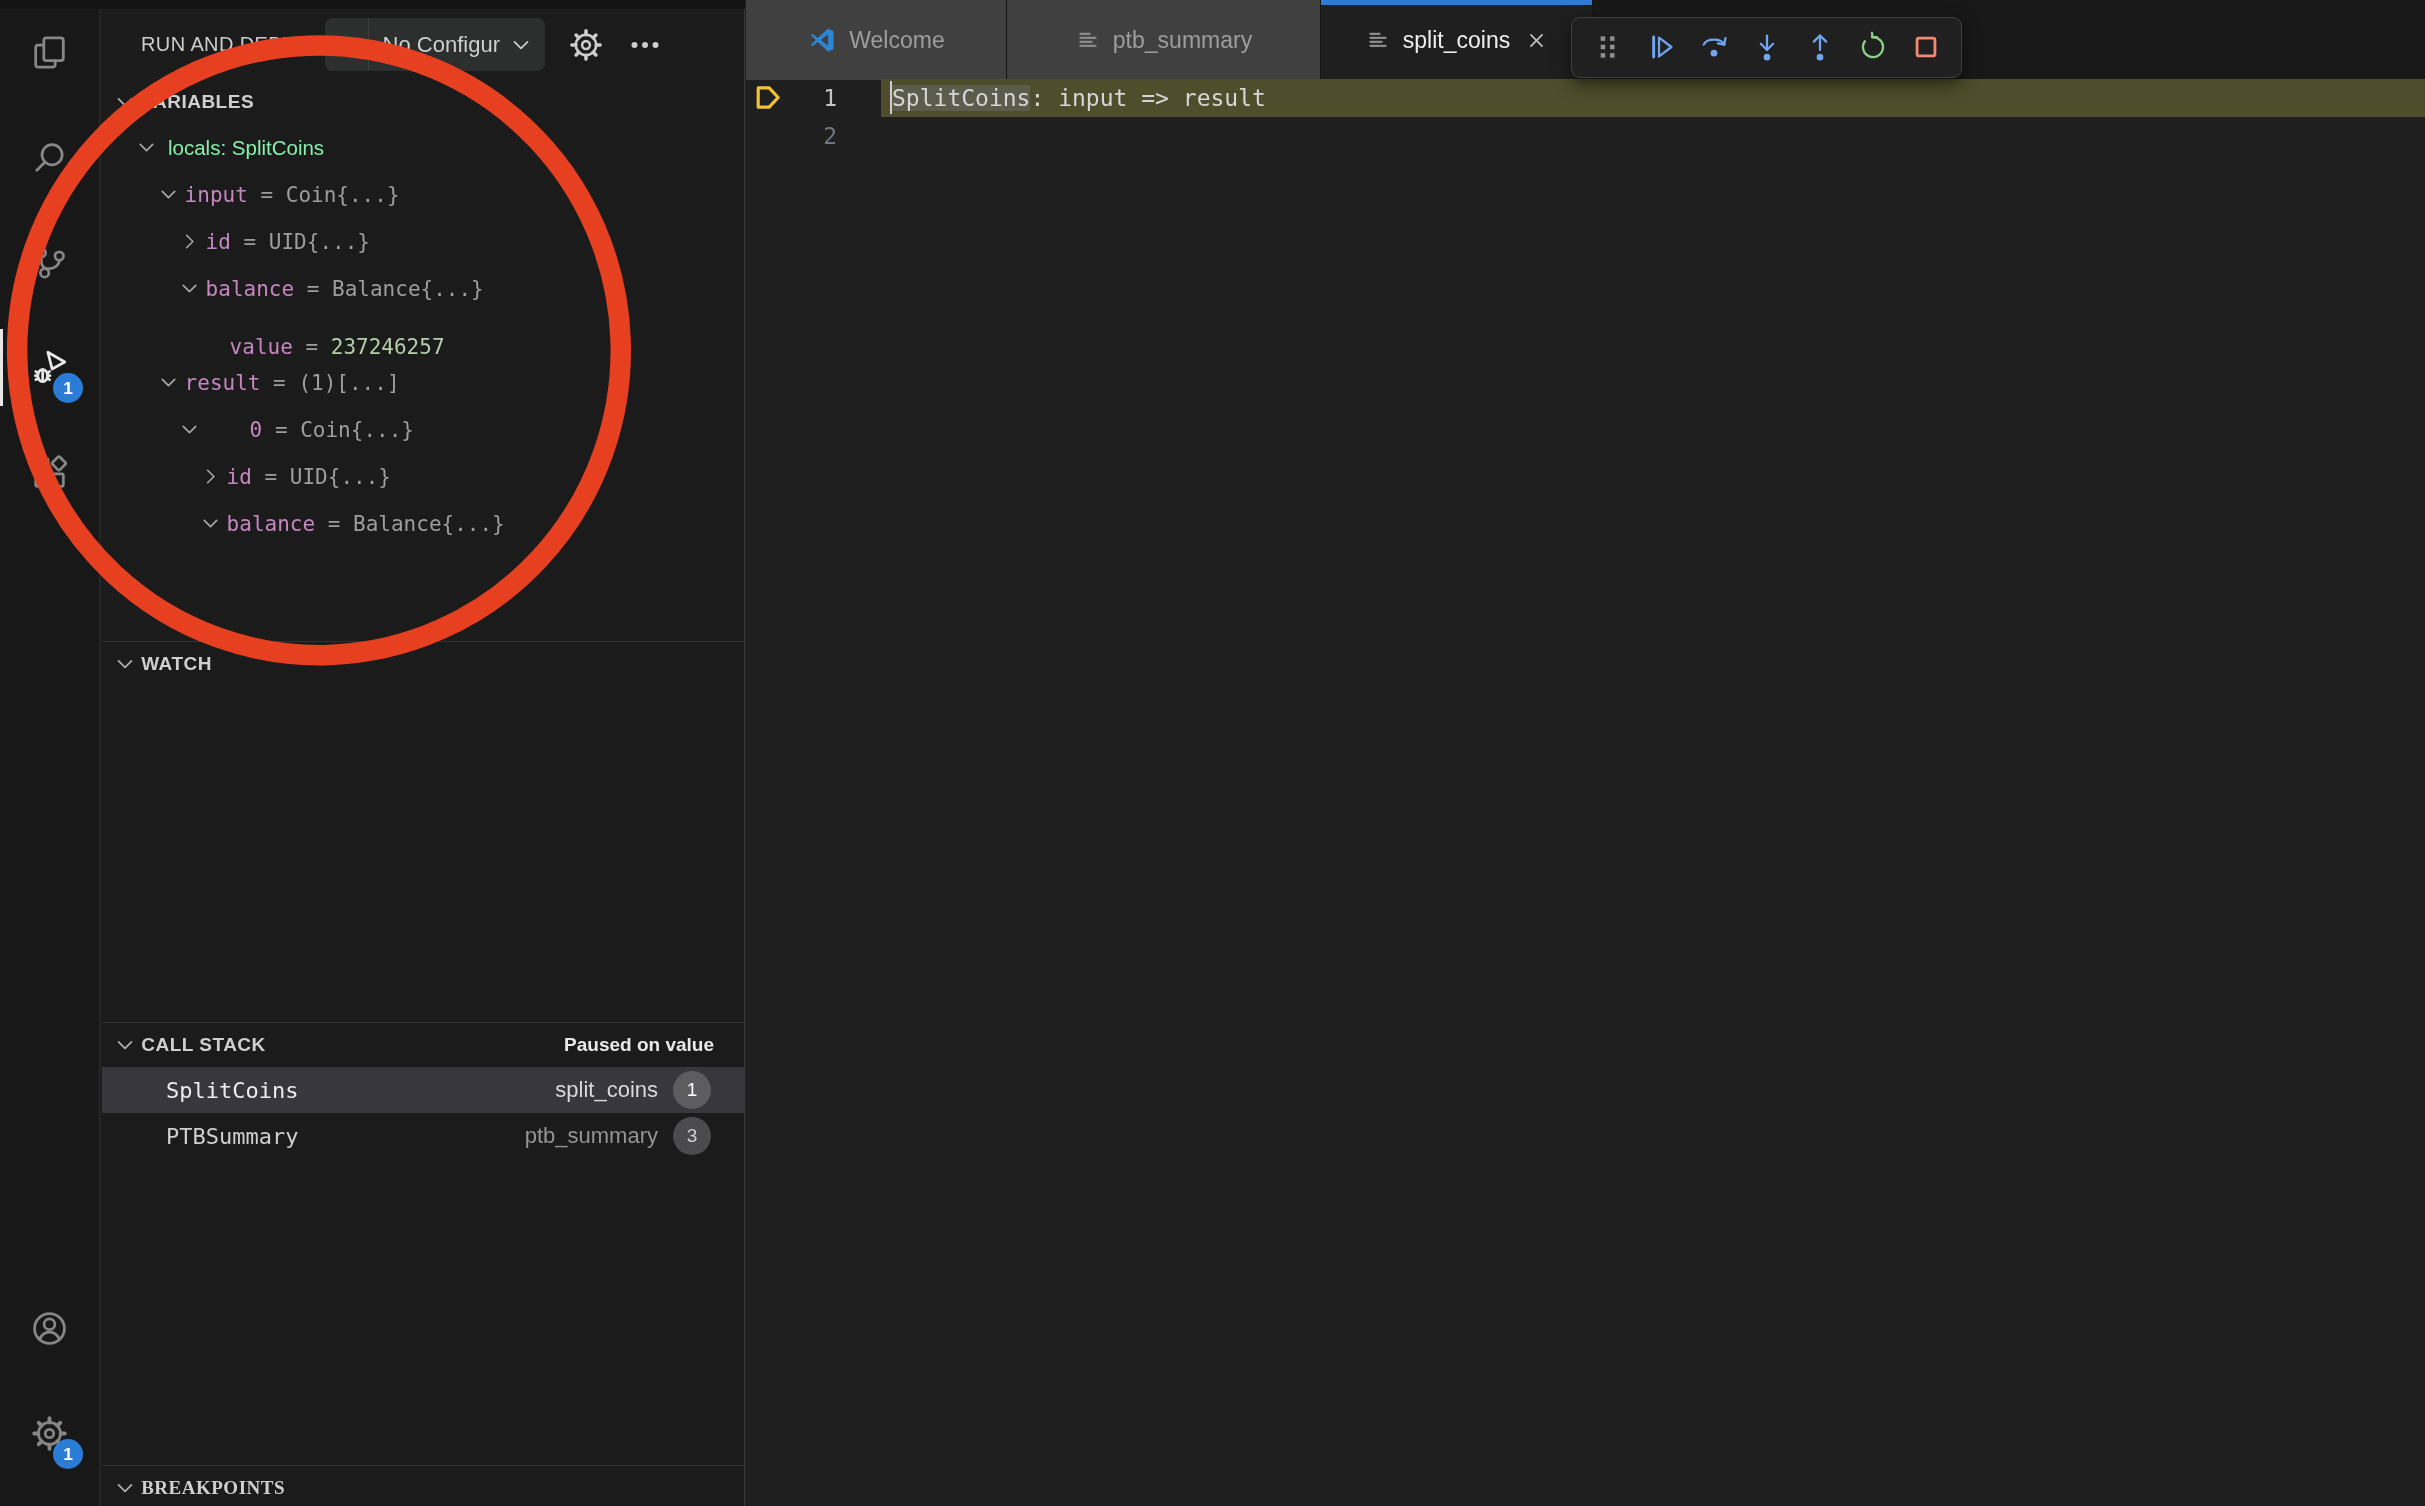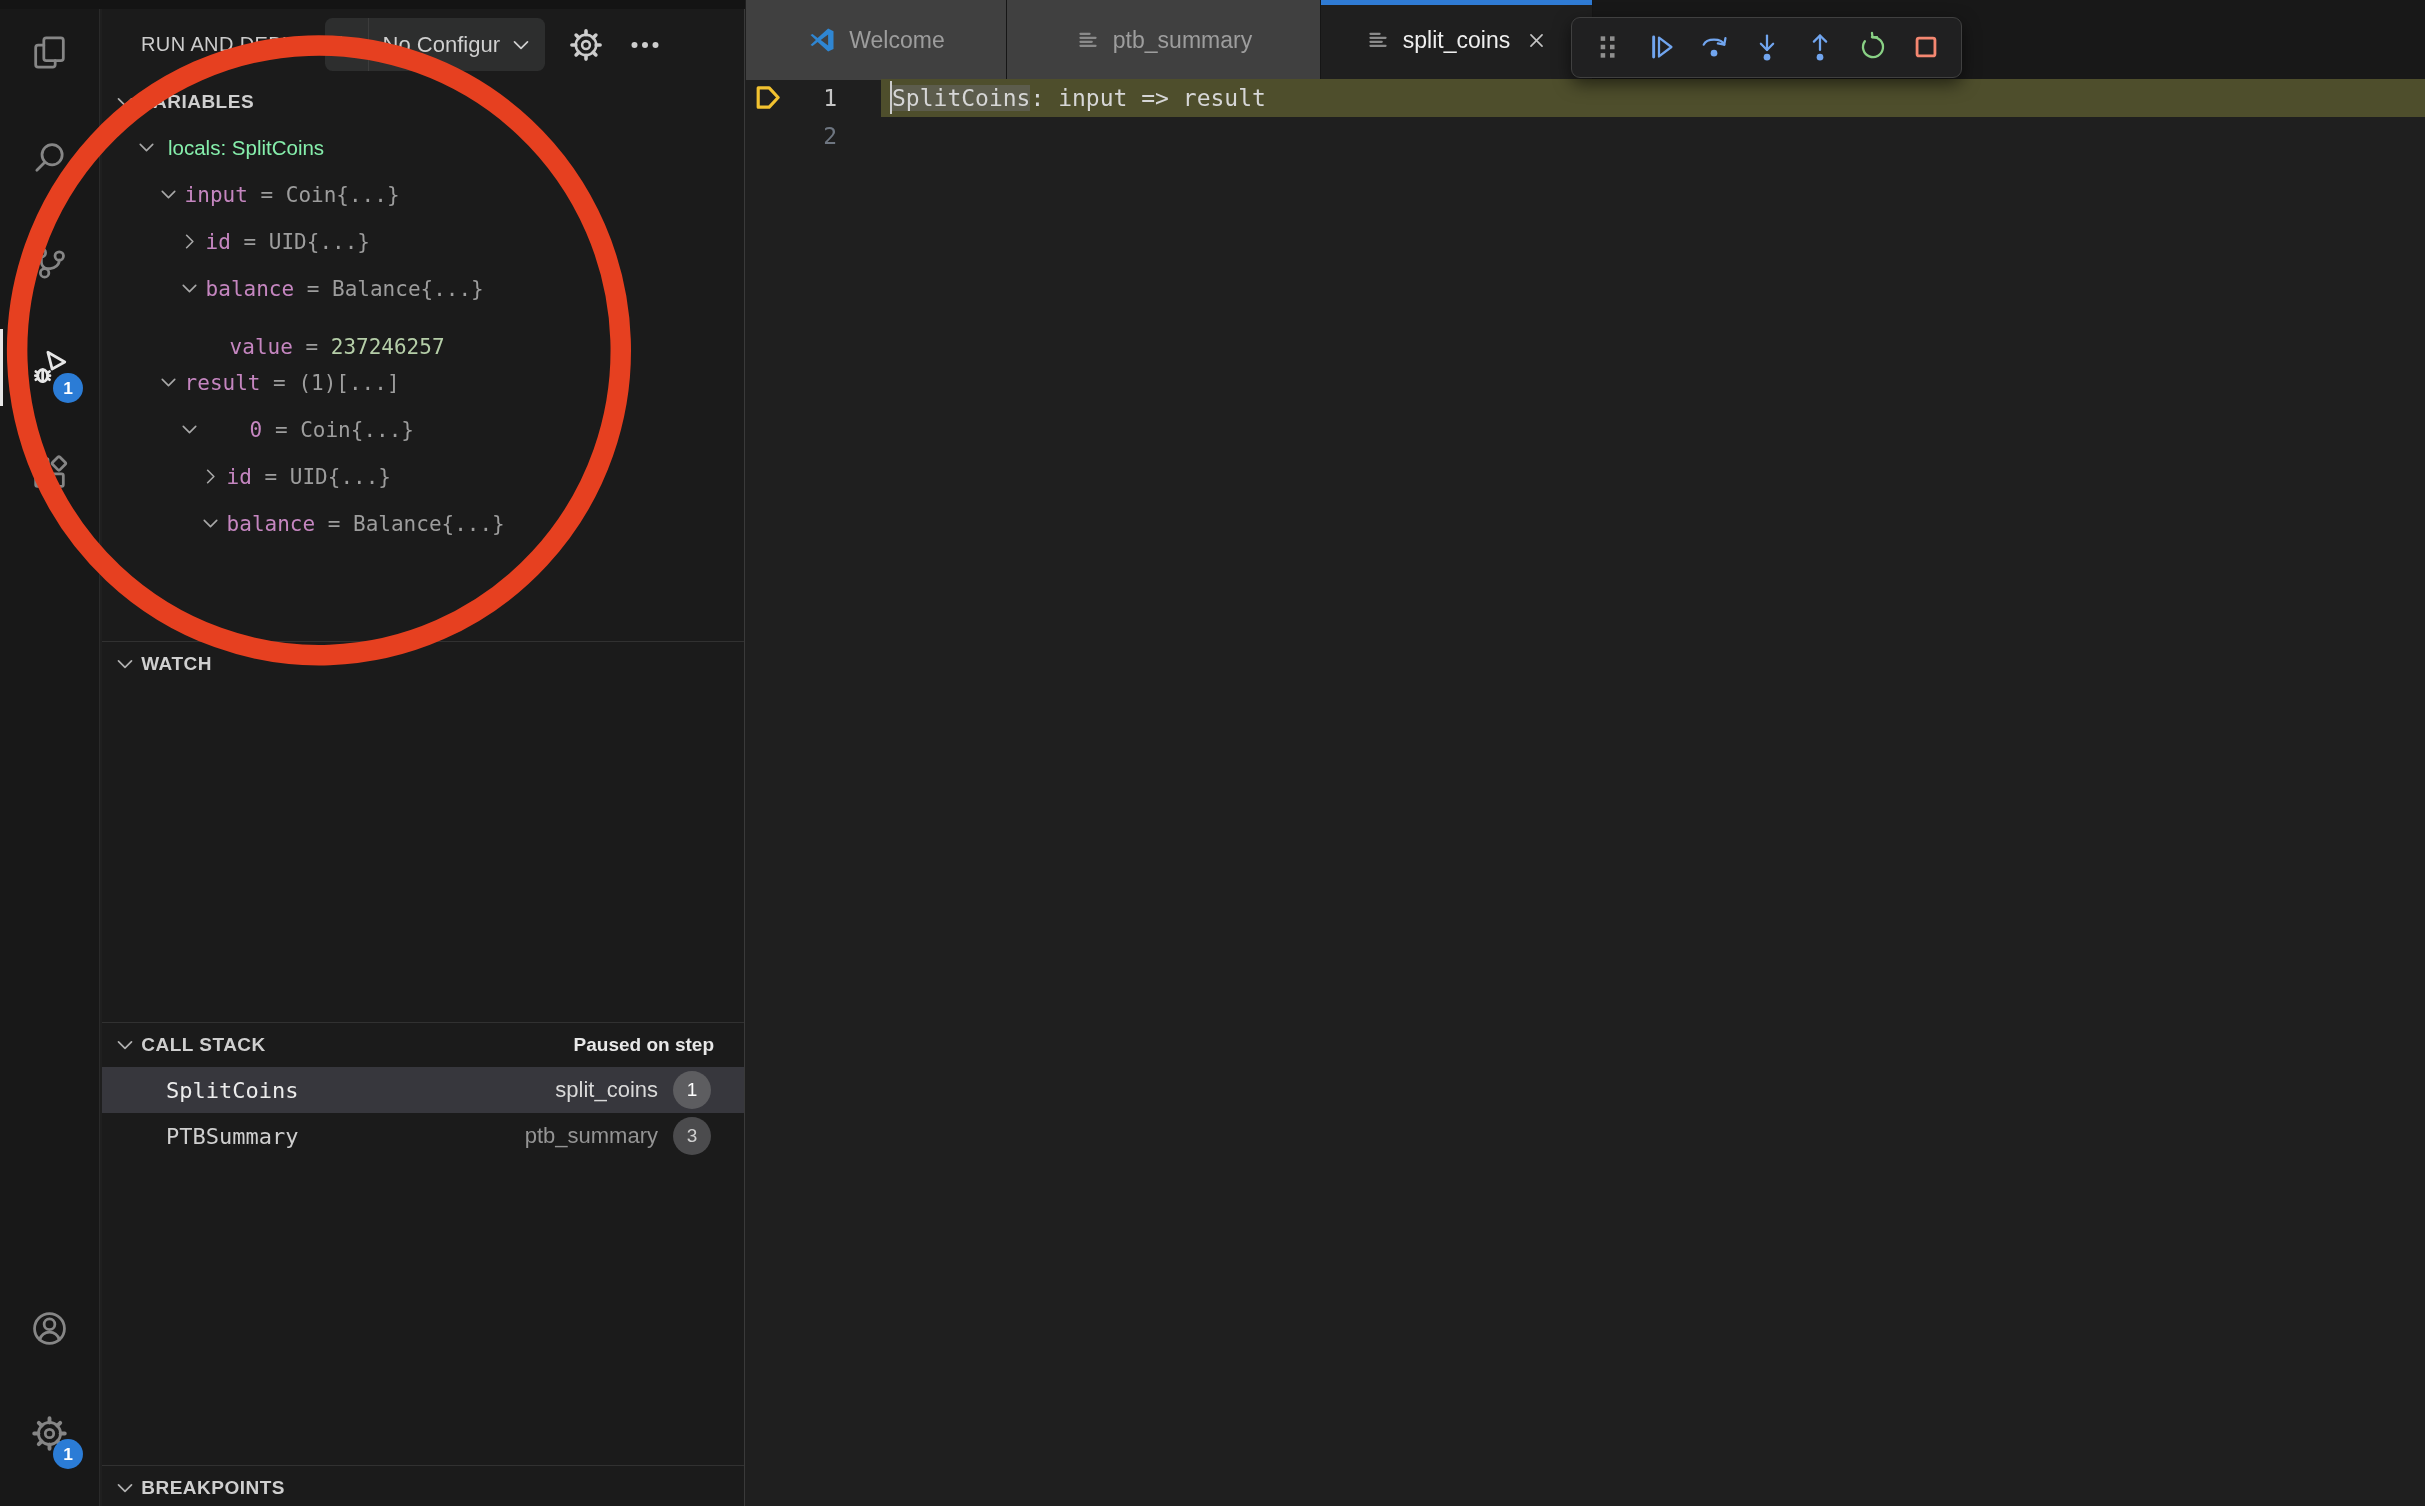--- a/index.html
+++ b/index.html
@@ -328,37 +328,37 @@
     </div>
 
     <div class="section bordered" id="sec-callstack" style="top:1022px; height:442px;">
       <div class="section-header">
         <span class="chev">
             <svg viewBox="0 0 24 24" fill="none" stroke="currentColor" stroke-width="1.7" stroke-linecap="round" stroke-linejoin="round">
               <path d="M5.5 8.8 12 15.3 18.5 8.8"></path>
             </svg>
           </span>
         <span class="sec-label">CALL STACK</span>
-        <span class="sec-status">Paused on step</span>
+        <span class="sec-status">Paused on value</span>
       </div>
       <div id="cs-rows">
           <div class="cs-row selected">
             <span class="cs-name">SplitCoins</span>
             <span class="cs-source">split_coins</span>
             <span class="cs-badge">1</span>
           </div>
           <div class="cs-row">
             <span class="cs-name">PTBSummary</span>
             <span class="cs-source">ptb_summary</span>
             <span class="cs-badge">3</span>
           </div>
         </div>
     </div>
 
-    <div class="section bordered" id="sec-breakpoints" style="top:1465px; height:42px;">
+    <div class="section bordered" id="sec-breakpoints" style="top:1465px; height:42px;font-family:Liberation Serif, serif;">
       <div class="section-header">
         <span class="chev">
             <svg viewBox="0 0 24 24" fill="none" stroke="currentColor" stroke-width="1.7" stroke-linecap="round" stroke-linejoin="round">
               <path d="M5.5 8.8 12 15.3 18.5 8.8"></path>
             </svg>
           </span>
         <span class="sec-label">BREAKPOINTS</span>
       </div>
     </div>
   </div>

